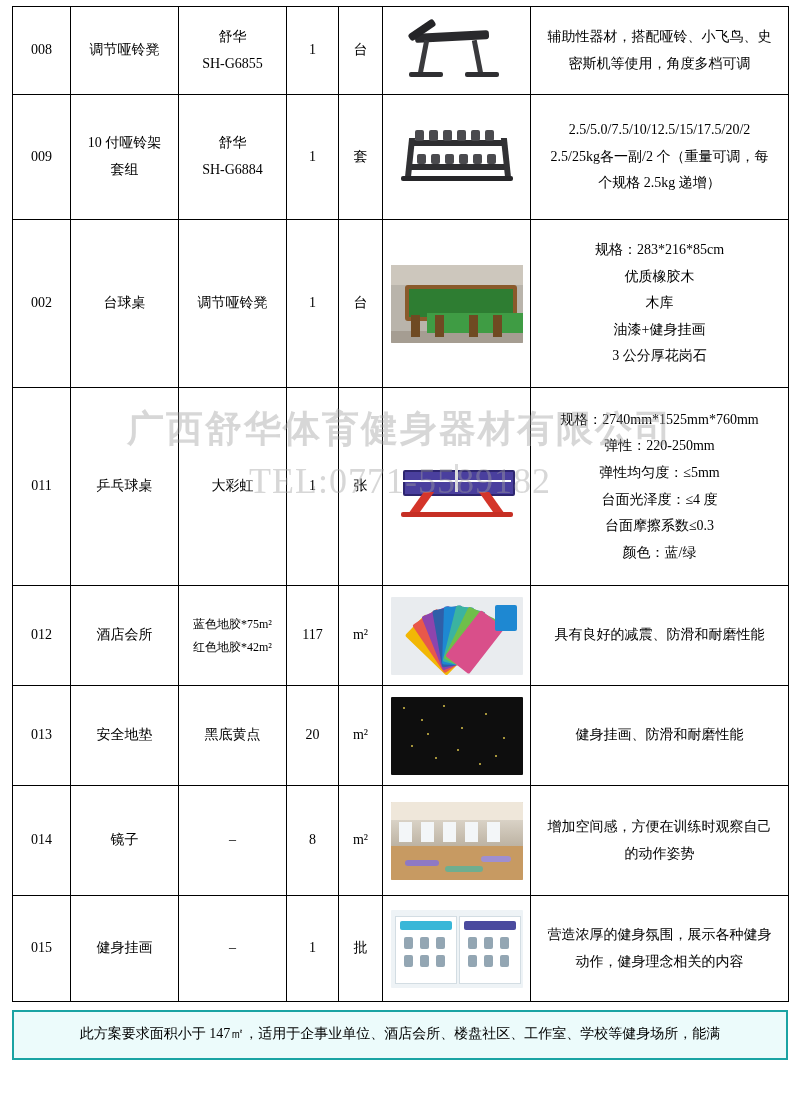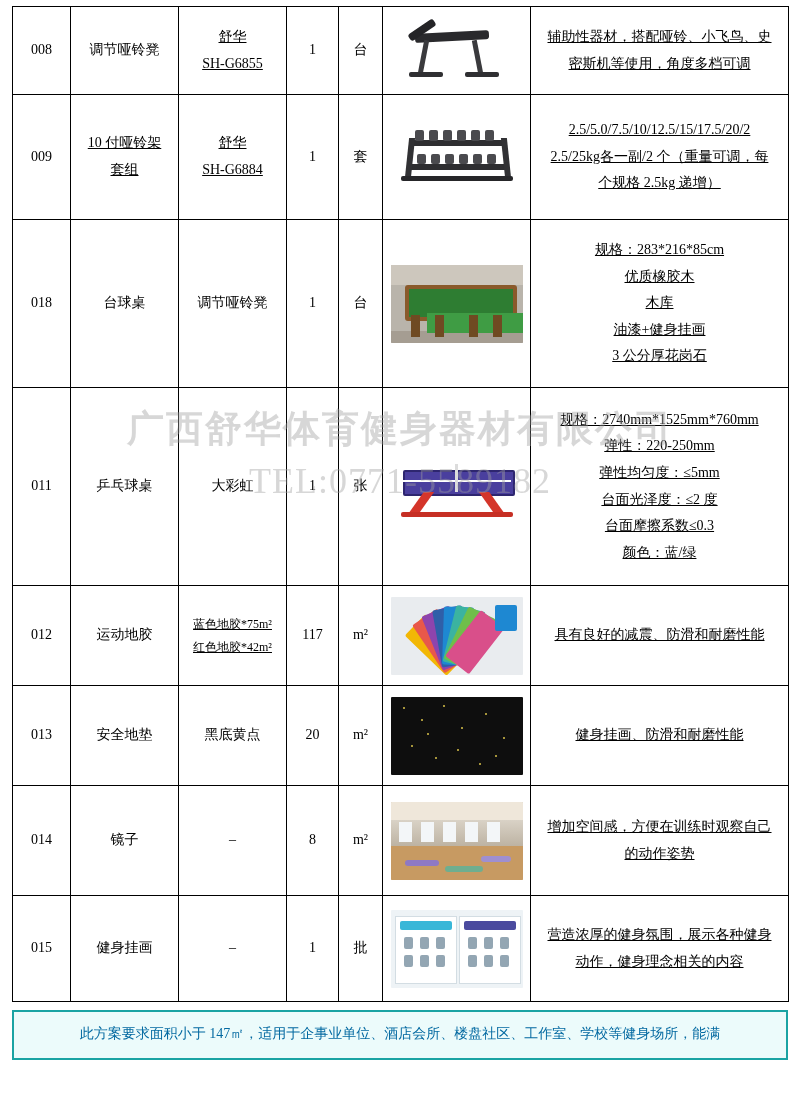--- a/index.html
+++ b/index.html
@@ -55,21 +55,21 @@
     padding: 6px 4px;
   }
   .photo {
     width: 132px;
     height: 78px;
     margin: 0 auto;
     border-radius: 1px;
     position: relative;
     overflow: hidden;
   }
-  .multi-line { display: block; text-decoration: underline; }
+  .multi-line { display: block; }
 
   
   .ph-bench {
     background: #ffffff;
   }
   .ph-bench .b-pad {
     position: absolute; left: 24px; top: 20px; width: 74px; height: 9px;
     background: #2a2a2d; border-radius: 3px; transform: rotate(-3deg);
   }
   .ph-bench .b-pad2 {
@@ -221,21 +221,21 @@
   }
   .wm1 { top: 404px; font-size: 37px; letter-spacing: 2px; font-weight: bold; }
   .wm2 { top: 460px; font-size: 36px; letter-spacing: 1px; }
   .wm3 { top: 533px; font-size: 33px; letter-spacing: 1px; }
 
   
   .footer-note {
     margin-top: 8px;
     border: 2px solid #1aa3a3;
     background: #ecfbfb;
-    color: #0369a1;
+    color: #000000;
     font-size: 14px;
     line-height: 2.0;
     padding: 8px 14px 10px 14px;
     text-align: center;
     position: relative;
     z-index: 2;
     box-sizing: border-box;
     width: 776px;
   }
   .footer-note .l2 { display: block; }
@@ -316,21 +316,21 @@
           </div>
         </td>
         <td class="desc">
           <span class="multi-line">2.5/5.0/7.5/10/12.5/15/17.5/20/2</span>
           <span class="multi-line">2.5/25kg各一副/2 个（重量可调，每</span>
           <span class="multi-line">个规格 2.5kg 递增）</span>
         </td>
       </tr>
 
       <tr style="height:168px;">
-        <td>018</td>
+        <td>002</td>
         <td>台球桌</td>
         <td>调节哑铃凳</td>
         <td>1</td>
         <td>台</td>
         <td class="imgcell">
           <div class="photo ph-pool">
             <div class="p-wall"></div>
             <div class="p-floor"></div>
             <div class="p-felt">
                 <div class="p-felt2"></div>
@@ -363,29 +363,29 @@
               <div class="t-net"></div>
             <div class="t-legL"></div>
               <div class="t-legR"></div>
               <div class="t-base"></div>
           </div>
         </td>
         <td class="desc">
           <span class="multi-line">规格：2740mm*1525mm*760mm</span>
           <span class="multi-line">弹性：220-250mm</span>
           <span class="multi-line">弹性均匀度：≤5mm</span>
-          <span class="multi-line">台面光泽度：≤2 度</span>
+          <span class="multi-line">台面光泽度：≤4 度</span>
           <span class="multi-line">台面摩擦系数≤0.3</span>
           <span class="multi-line">颜色：蓝/绿</span>
         </td>
       </tr>
 
       <tr style="height:100px;">
         <td>012</td>
-        <td>运动地胶</td>
+        <td>酒店会所</td>
         <td style="font-size:12px;">
           <span class="multi-line">蓝色地胶*75m²</span>
           <span class="multi-line">红色地胶*42m²</span>
         </td>
         <td>117</td>
         <td>m²</td>
         <td class="imgcell">
           <div class="photo ph-floor">
             <div class="swatch" style="background:#f2b705; transform:rotate(-46deg);"></div>
             <div class="swatch" style="background:#e8584a; transform:rotate(-34deg);"></div>

